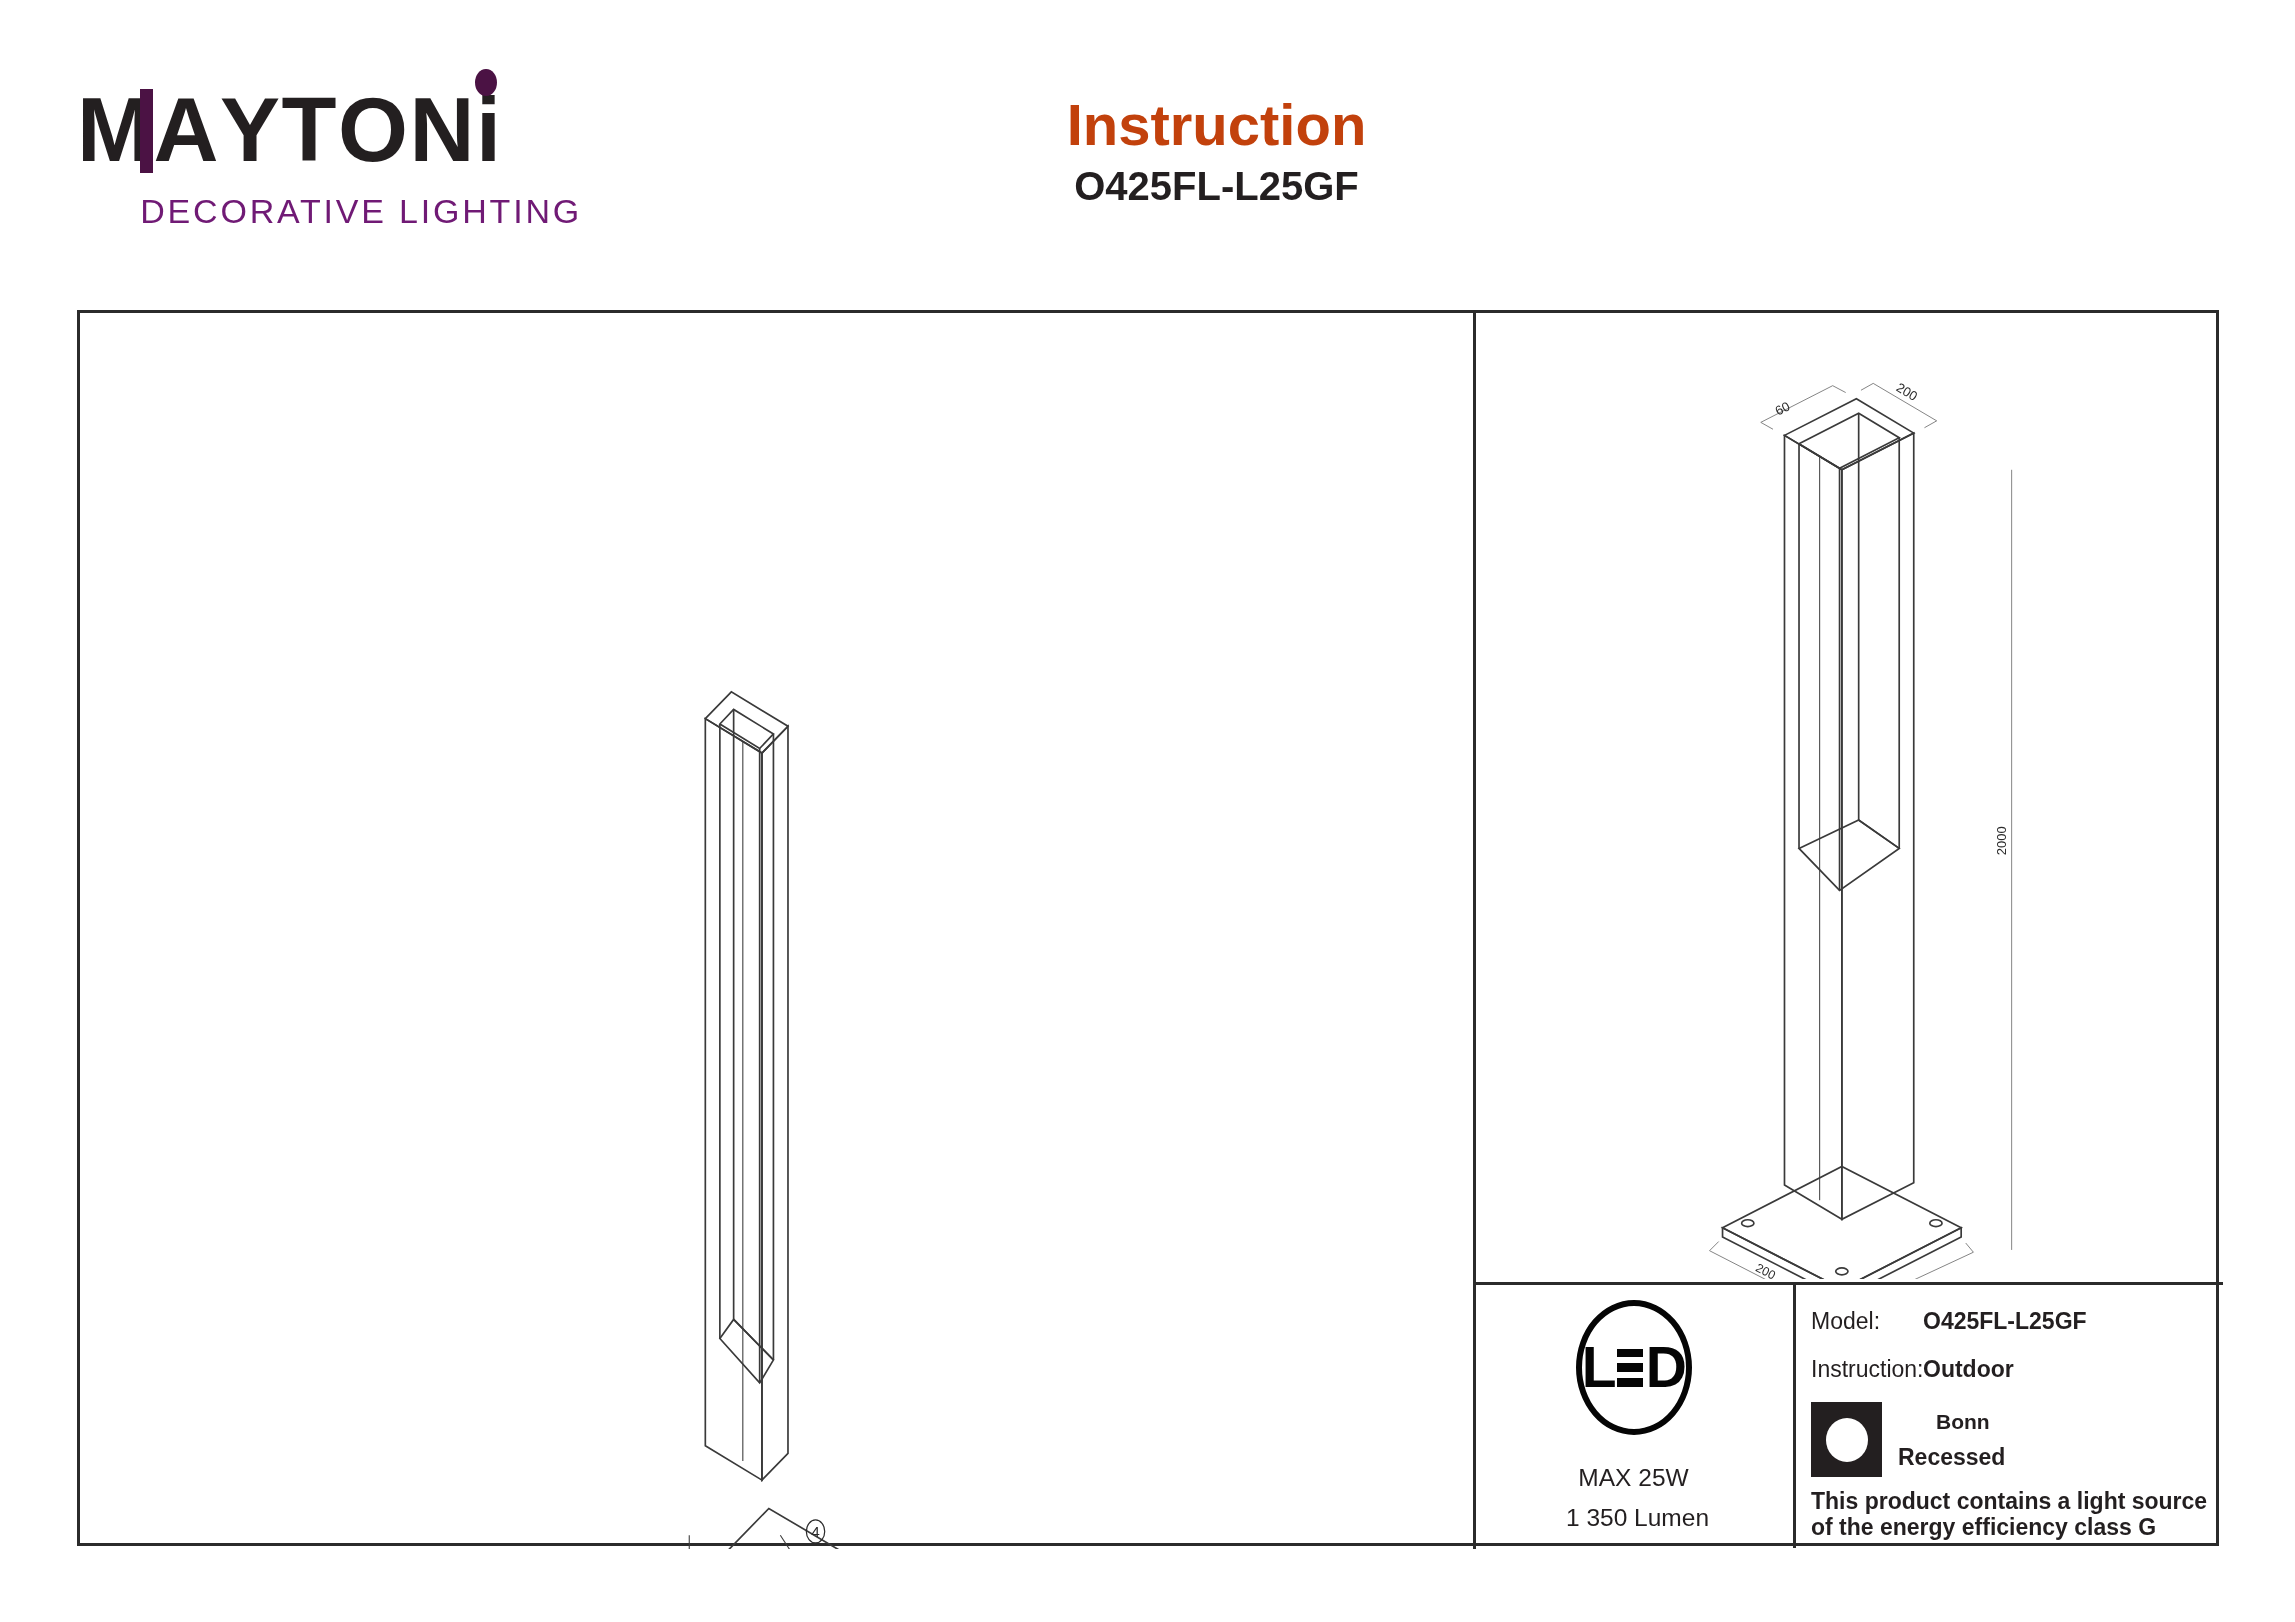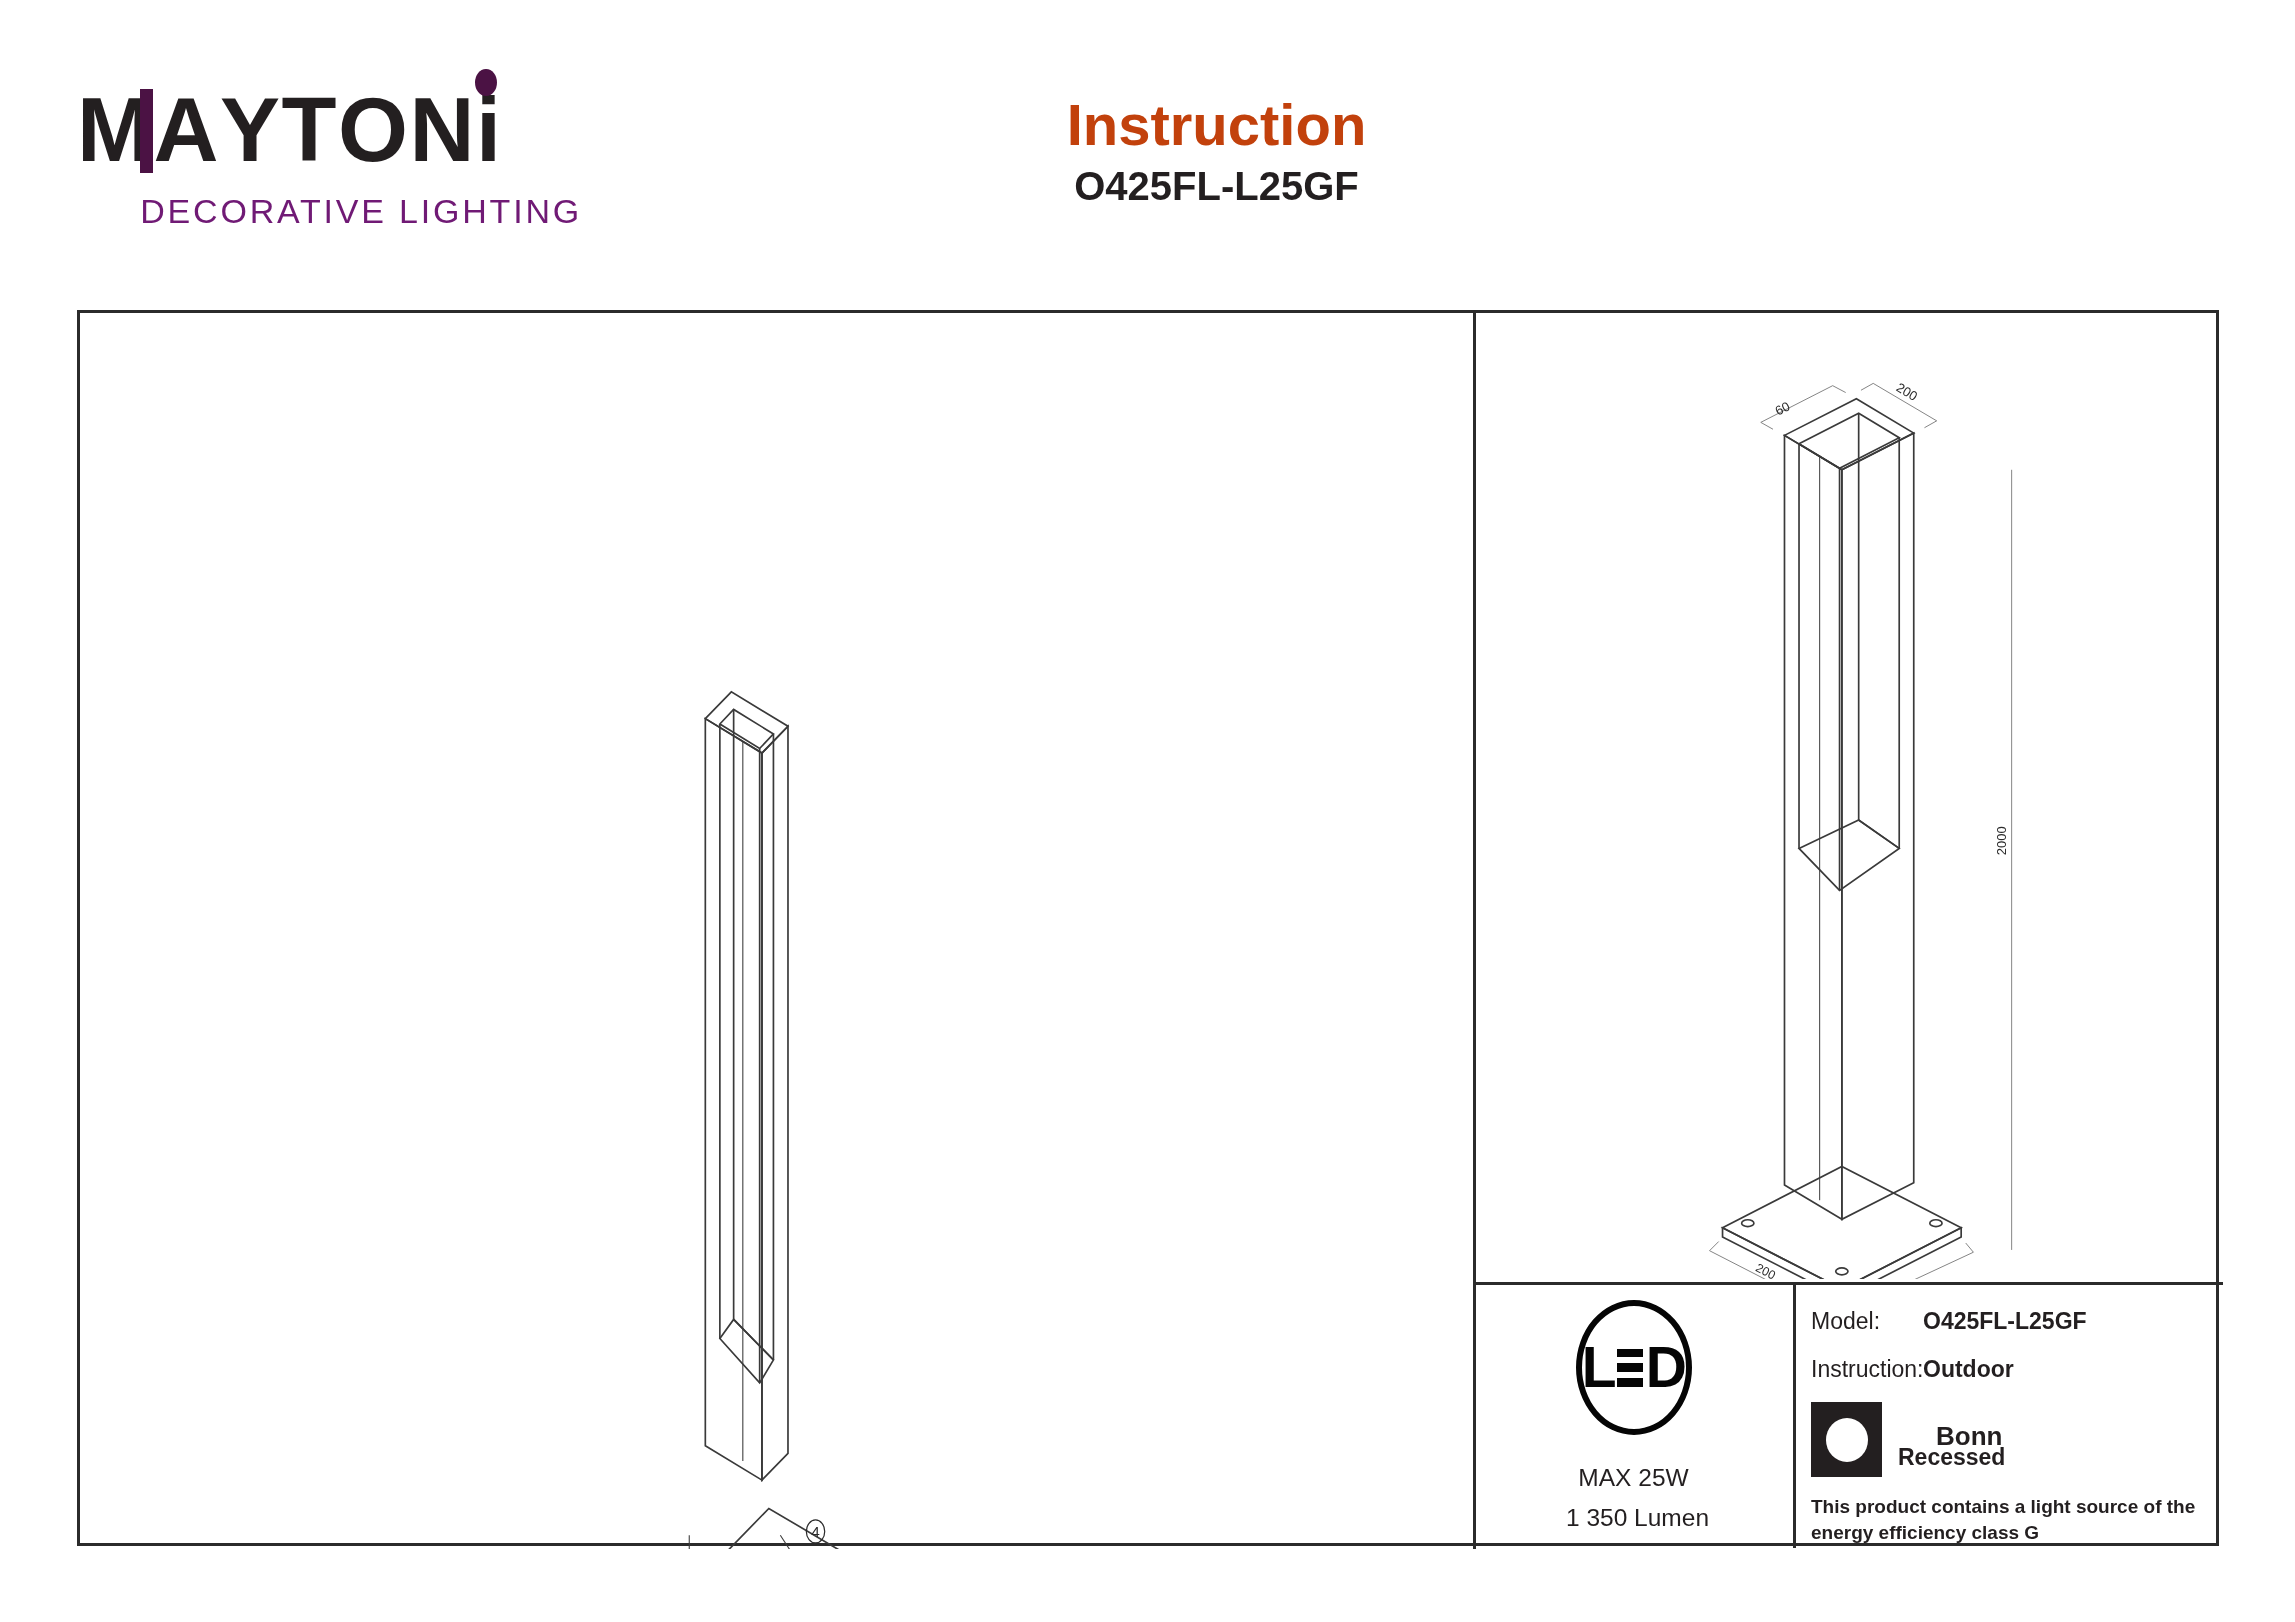--- a/index.html
+++ b/index.html
@@ -137,30 +137,30 @@
   #badge-row{position:relative;height:80px;margin-top:1.5px;}
   #recess-icon{
     position:absolute;left:0;top:0;
     width:71px;height:75px;background:#231f20;
     display:flex;align-items:center;justify-content:center;
   }
   #recess-icon i{
     display:block;width:42px;height:44px;border-radius:50%;background:#ffffff;
   }
   #badge-text1{
-    position:absolute;left:125px;top:19px;
-    font-size:26px;line-height:31px;font-weight:bold;
+    position:absolute;left:125px;top:4px;
+    font-size:21px;line-height:31px;font-weight:bold;
   }
   #badge-text2{
     position:absolute;left:87px;top:40px;
     font-size:23px;line-height:31px;font-weight:bold;text-align:right;
   }
   #energy-note{
-    margin-top:12px;
-    font-size:19px;line-height:26px;font-weight:bold;
+    margin-top:6px;
+    font-size:23px;line-height:26px;font-weight:bold;
     width:398px;
   }
 </style>
 </head>
 <body>
 
 <div id="header">
 
   <div id="logo-block">
     <div id="logo-word">

